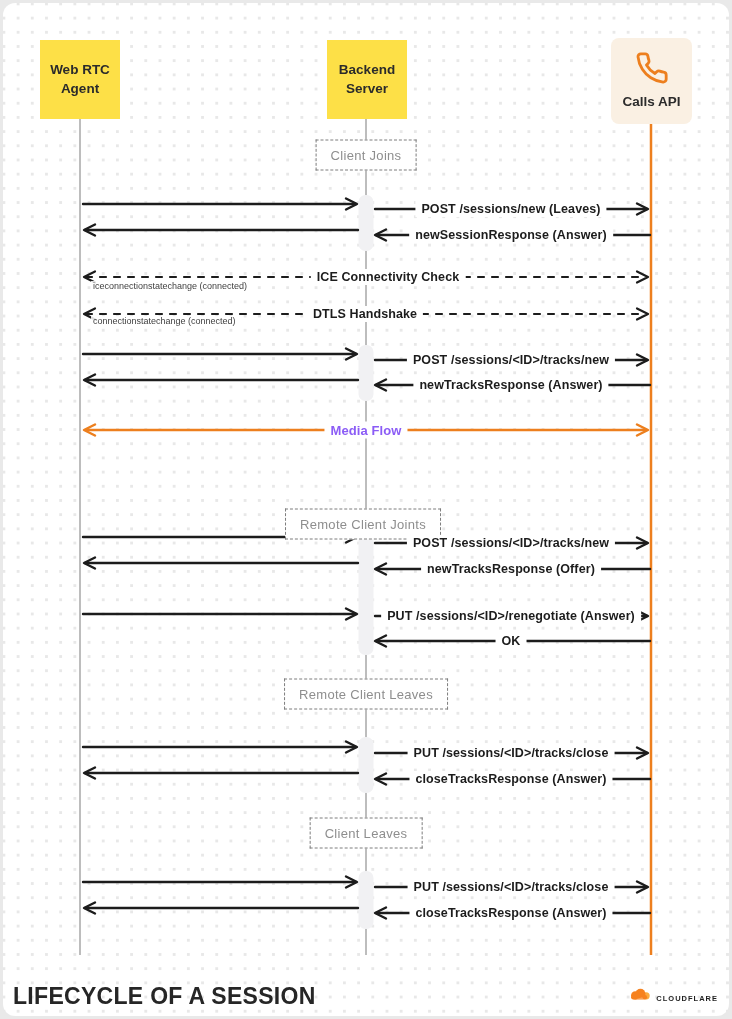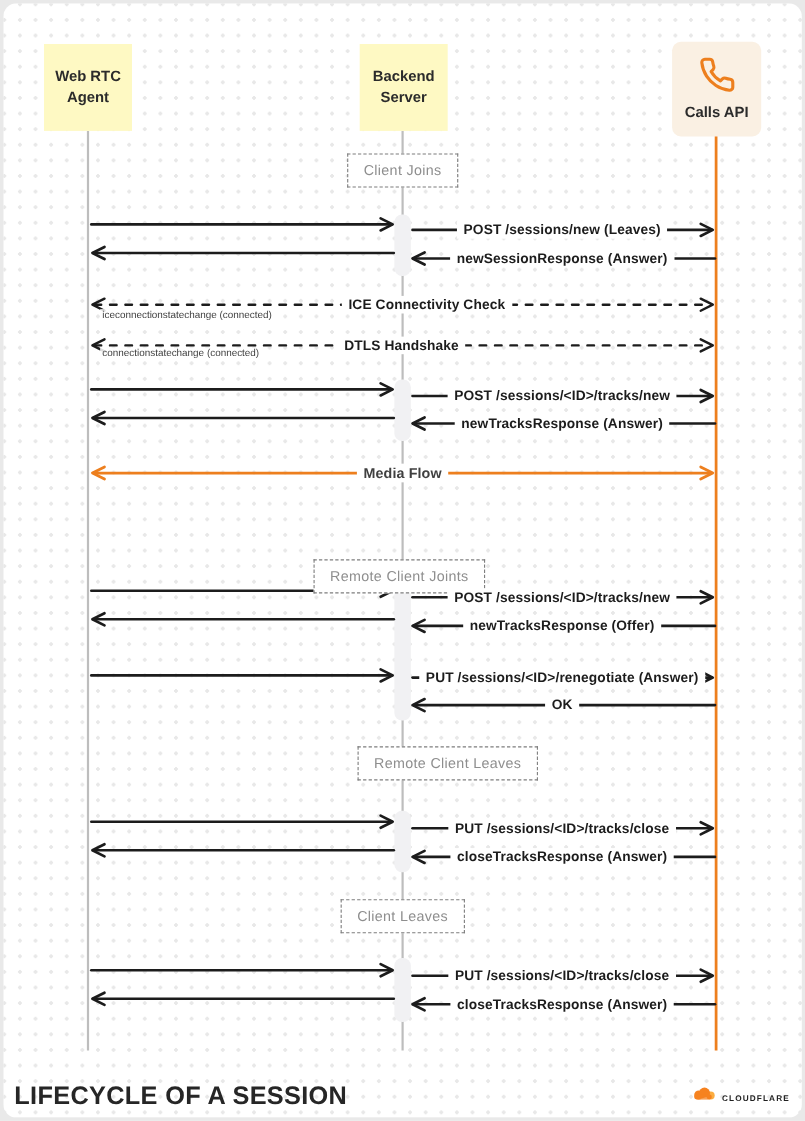--- a/index.html
+++ b/index.html
@@ -16,29 +16,29 @@
     background-size:14.2px 14.2px;
     background-position:8px 8px;
   }
   #wires{position:absolute;left:0;top:0;}
   .actor{
     position:absolute;display:flex;flex-direction:column;
     align-items:center;justify-content:center;
     font-weight:700;font-size:13.5px;line-height:1.35;text-align:center;
     color:#2b2b2b;
   }
-  .actor.gray{background:#fef9c3;}
+  .actor.gray{background:#fde047;}
   .actor.orange{background:#faf0e3;border-radius:8px;}
   .actor .phone{margin-bottom:8px;}
   .msg-label{
     position:absolute;transform:translate(-50%,-50%);
     background:#ffffff;padding:1px 6px;white-space:nowrap;
     font-weight:700;font-size:12.5px;color:#1c1c1c;letter-spacing:0.1px;
   }
-  .msg-label.media{color:#404040;font-size:13px;}
+  .msg-label.media{color:#8b5cf6;font-size:13px;}
   .sub-label{
     position:absolute;font-size:9px;color:#3f3f3f;white-space:nowrap;
     background:rgba(255,255,255,.85);padding:0 2px;
   }
   .group-box{
     position:absolute;transform:translate(-50%,-50%);
     border:1.7px dashed #7d7d7d;background:#ffffff;
     color:#8e8e8e;font-size:13px;font-weight:500;letter-spacing:0.3px;
     padding:7px 14px;white-space:nowrap;
   }
@@ -149,21 +149,21 @@
     <div class="msg-label" style="left: 365px; top: 314px;">DTLS Handshake</div>
     <div class="sub-label" style="left: 91px; top: 316px;">connectionstatechange (connected)</div>
     <div class="msg-label" style="left: 511px; top: 360px;">POST /sessions/&lt;ID&gt;/tracks/new</div>
     <div class="msg-label" style="left: 511px; top: 385px;">newTracksResponse (Answer)</div>
     <div class="msg-label media" style="left: 366px; top: 430px;">Media Flow</div>
     <div class="group-box" style="left: 363px; top: 478px; margin-top: 46px;">Remote Client Joints</div>
     <div class="msg-label" style="left: 511px; top: 543px;">POST /sessions/&lt;ID&gt;/tracks/new</div>
     <div class="msg-label" style="left: 511px; top: 569px;">newTracksResponse (Offer)</div>
     <div class="msg-label" style="left: 511px; top: 616px;">PUT /sessions/&lt;ID&gt;/renegotiate (Answer)</div>
     <div class="msg-label" style="left: 511px; top: 641px;">OK</div>
-    <div class="group-box" style="left: 366px; top: 694px; margin-left: 41px;">Remote Client Leaves</div>
+    <div class="group-box" style="left: 366px; top: 694px;">Remote Client Leaves</div>
     <div class="msg-label" style="left: 511px; top: 753px;">PUT /sessions/&lt;ID&gt;/tracks/close</div>
     <div class="msg-label" style="left: 511px; top: 779px;">closeTracksResponse (Answer)</div>
     <div class="group-box" style="left: 366px; top: 833px;">Client Leaves</div>
     <div class="msg-label" style="left: 511px; top: 887px;">PUT /sessions/&lt;ID&gt;/tracks/close</div>
     <div class="msg-label" style="left: 511px; top: 913px;">closeTracksResponse (Answer)</div>
   </div>
 
 <footer>
   <div class="page-title">LIFECYCLE OF A SESSION</div>
   <div class="brand">

